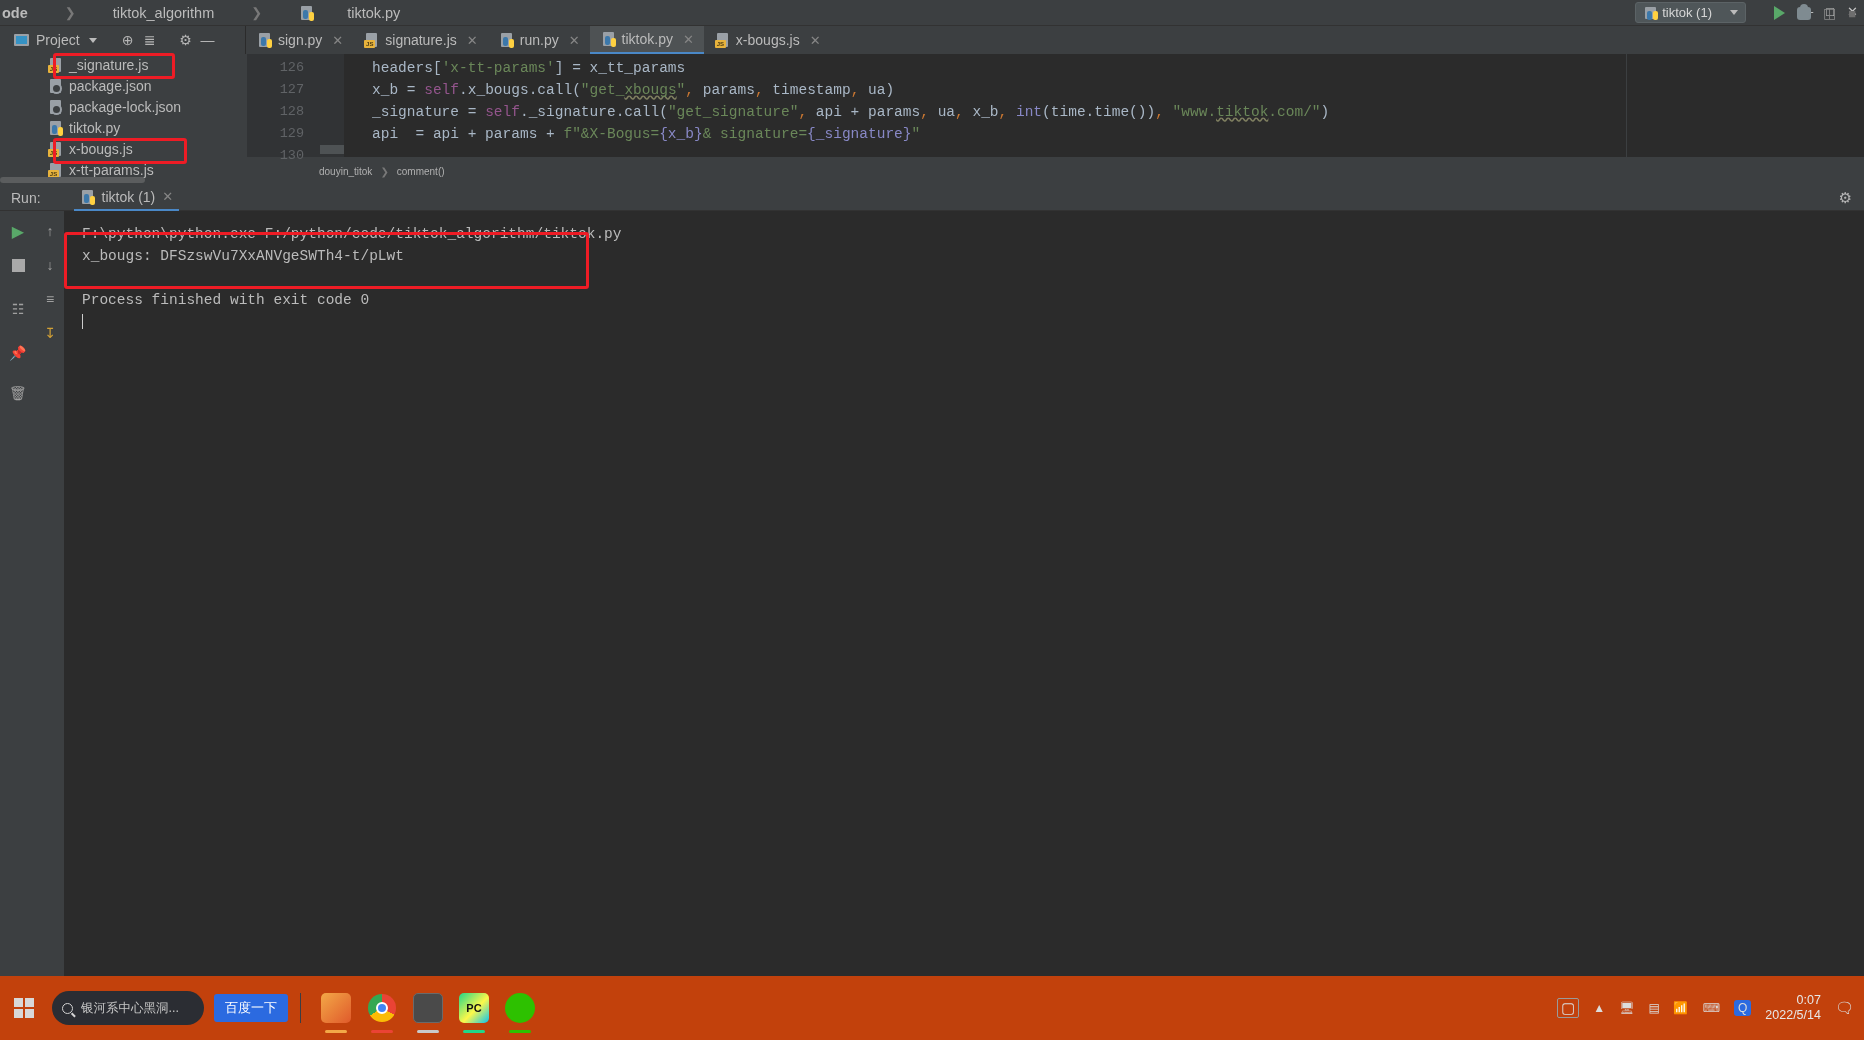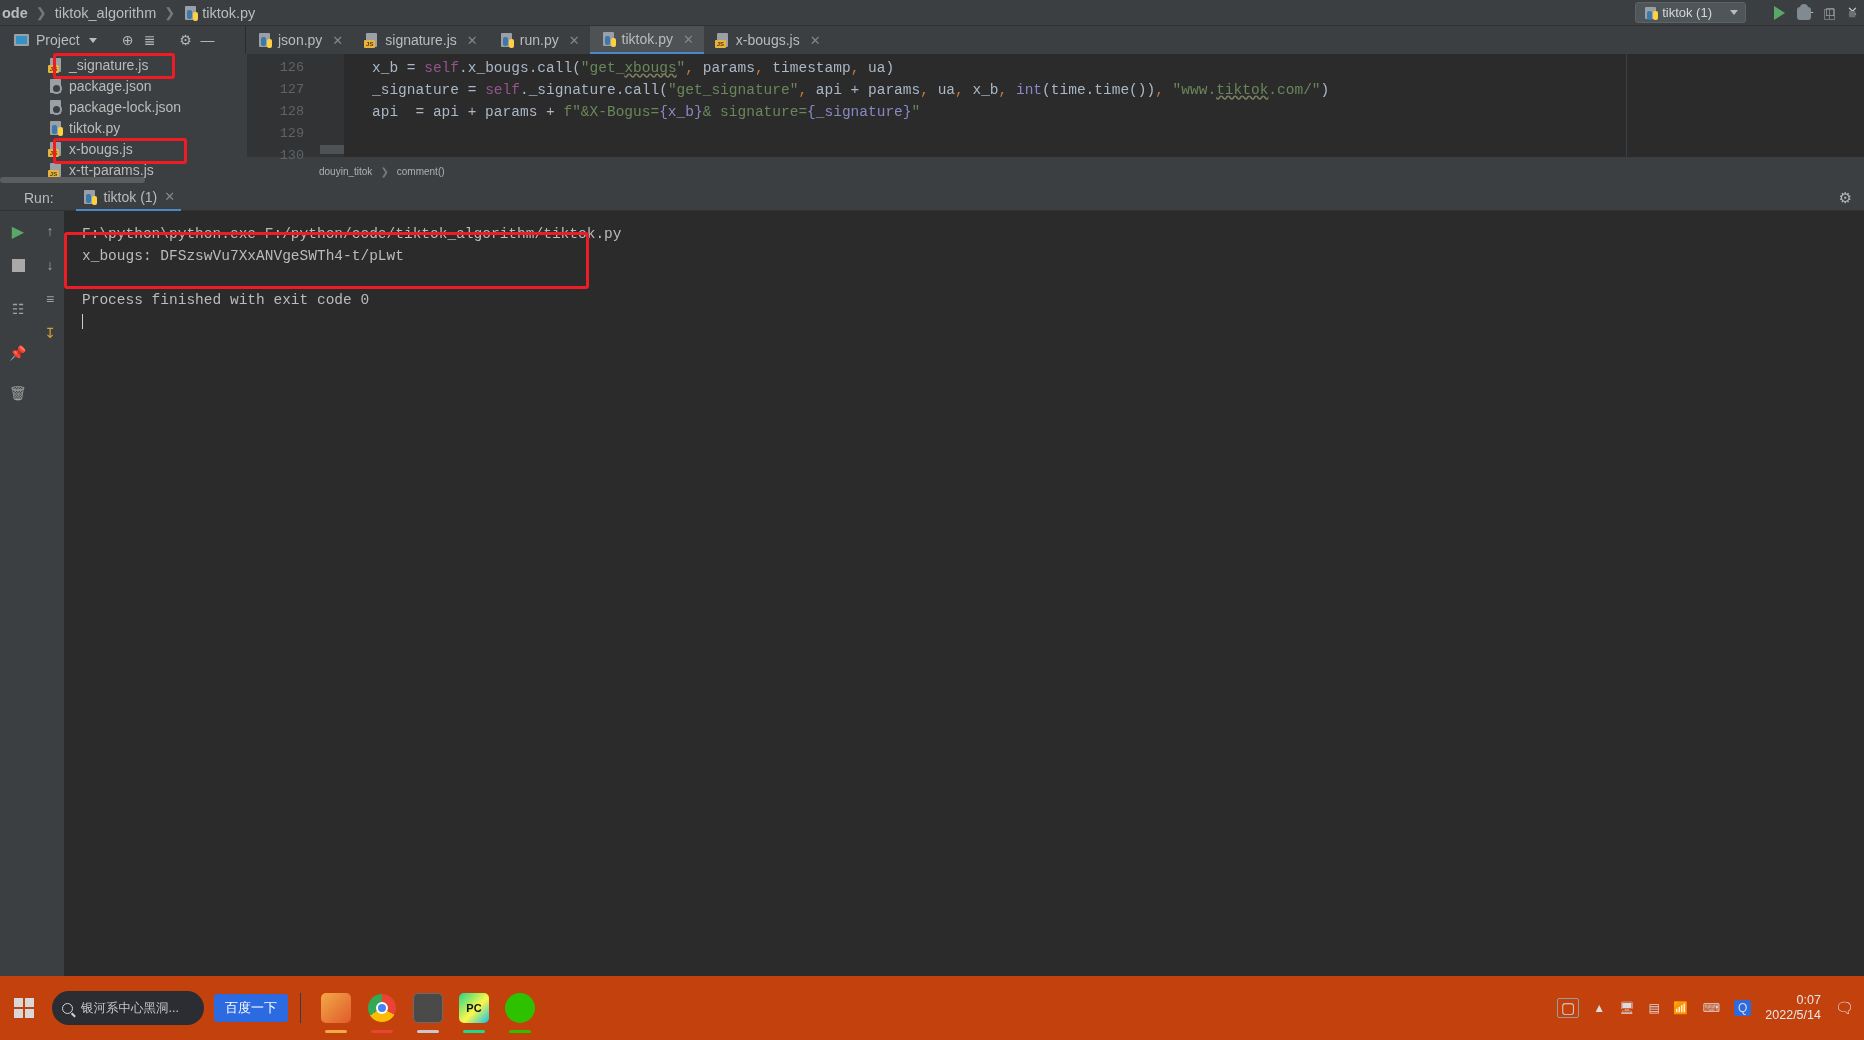--- a/index.html
+++ b/index.html
@@ -9,21 +9,21 @@
     font-family: "Liberation Sans", sans-serif;
     overflow: hidden;
   }
   .app { position: relative; width: 1864px; height: 1040px; }
 
   
   .titlebar {
     height: 26px; background: #3c3f41; display: flex; align-items: center;
     padding-left: 0px; position: relative; border-bottom: 1px solid #323232;
   }
-  .crumb { display: flex; align-items: center; color: #bbbbbb; font-size: 14.5px; }
+  .crumb { display: flex; align-items: center; color: #bbbbbb; font-size: 14.5px; gap: 29px; }
   .crumb .sep { color: #787878; margin: 0 8px; font-size: 13px; }
   .crumb-first { padding-left: 2px; }
   .win-ctrl { position: absolute; right: 6px; top: 3px; display: flex; gap: 13px; align-items: center; }
   .win-ctrl span { color: #c8c8c8; font-size: 13px; line-height: 18px; }
 
   
   .ic { display: inline-block; vertical-align: middle; position: relative; }
   .ic-py { width: 15px; height: 16px; }
   .ic-js { width: 15px; height: 16px; }
   .ic-json { width: 15px; height: 16px; }
@@ -108,21 +108,21 @@
   
   .codecrumb { position: absolute; left: 247px; top: 160px; right: 0; height: 22px;
                background: #3c3f41; display: flex; align-items: center; padding-left: 72px;
                color: #b0b0b0; font-size: 10px; gap: 8px; }
   .codecrumb .sep { color: #787878; }
 
   .tree-scroll { position: absolute; left: 0; top: 177px; width: 145px; height: 6px; background: #5b5d5e; border-radius: 3px; }
 
   
   .runwin { position: absolute; left: 0; top: 185px; right: 0; bottom: 60px; background: #3c3f41; }
-  .runhead { height: 26px; display: flex; align-items: center; gap: 0; border-bottom: 1px solid #323232; position: relative; padding-left: 13px; }
+  .runhead { height: 26px; display: flex; align-items: center; gap: 11px; border-bottom: 1px solid #323232; position: relative; }
   .runlabel { color: #bbbbbb; font-size: 14px; padding-left: 11px; }
   .runtab { margin-left: 22px; height: 26px; display: flex; align-items: center; gap: 7px;
             color: #bbbbbb; font-size: 14px; border-bottom: 2px solid #4a88c7; padding: 0 6px; }
   .runtab .x { color: #868686; font-size: 13px; }
   .gear-right { position: absolute; right: 12px; top: 4px; color: #b4b4b4; font-size: 15px; }
 
   .runbody { position: absolute; left: 0; top: 26px; right: 0; bottom: 0; display: flex; }
   .runside { width: 36px; background: #3c3f41; padding-top: 10px; display:flex; flex-direction:column; align-items:center; gap: 14px;}
   .runside2 { width: 28px; background: #3c3f41; padding-top: 10px; display:flex; flex-direction:column; align-items:center; gap: 14px;}
   .sb { width: 20px; height: 20px; display:flex; align-items:center; justify-content:center; color:#a0a0a0; font-size: 14px;}
@@ -204,21 +204,21 @@
       <span class="mini-btn" style="margin-left:14px;">⚙</span>
       <span class="mini-btn">—</span>
     </div>
 
     <div class="tabs">
       <div class="tab">
         <span class="ic ic-py">
             <span class="filepage"></span>
             <span class="pybadge"></span>
           </span>
-        <span>json.py</span>
+        <span>sign.py</span>
         <span class="x">✕</span>
       </div>
       <div class="tab">
         <span class="ic ic-js">
             <span class="filepage"></span>
             <span class="badge">JS</span>
           </span>
         <span>signature.js</span>
         <span class="x">✕</span>
       </div>
@@ -319,20 +319,21 @@
       <div>126</div>
       <div>127</div>
       <div>128</div>
       <div>129</div>
       <div>130</div>
     </div>
     <div class="foldcol">
       <div style="position:absolute;left:6px;top:91px;width:60px;height:9px;background:#4e5254;"></div>
     </div>
     <div class="code">
+      <div class="cl"><span class="op">headers[</span><span class="s">'x-tt-params'</span><span class="op">] = x_tt_params</span></div>
       <div class="cl"><span class="op">x_b = </span><span class="self">self</span><span class="op">.x_bougs.call(</span><span class="s">"get_<span class="squig">xbougs</span>"</span><span class="k">,</span><span class="op"> params</span><span class="k">,</span><span class="op"> timestamp</span><span class="k">,</span><span class="op"> ua)</span></div>
       <div class="cl"><span class="op">_signature = </span><span class="self">self</span><span class="op">._signature.call(</span><span class="s">"get_signature"</span><span class="k">,</span><span class="op"> api + params</span><span class="k">,</span><span class="op"> ua</span><span class="k">,</span><span class="op"> x_b</span><span class="k">,</span><span class="op"> </span><span class="b">int</span><span class="op">(time.time())</span><span class="k">,</span><span class="op"> </span><span class="s">"www.<span class="squig">tiktok</span>.com/"</span><span class="op">)</span></div>
       <div class="cl"><span class="op">api  = api + params + </span><span class="s">f"&amp;X-Bogus=</span><span class="b">{x_b}</span><span class="s">&amp; signature=</span><span class="b">{_signature}</span><span class="s">"</span></div>
     </div>
   </div>
   <div class="editor-right-edge"></div>
 
   <div class="codecrumb">
     <span>douyin_titok</span>
     <span class="sep">❯</span>

